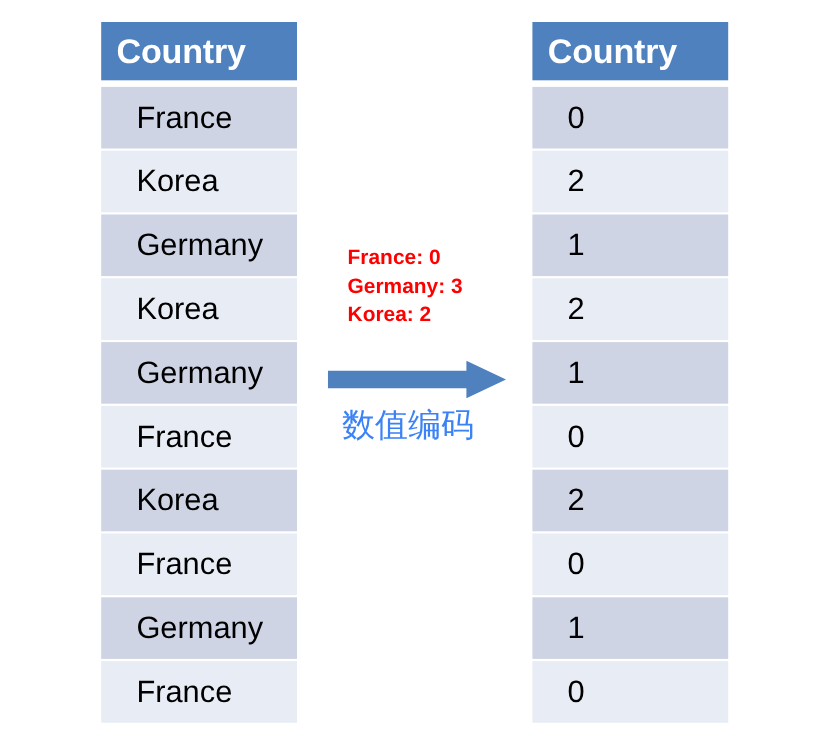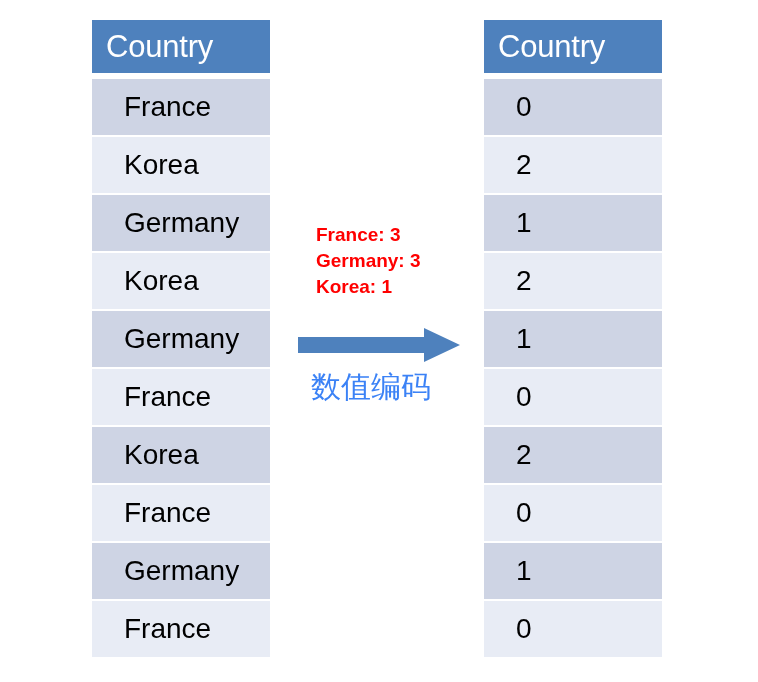--- a/index.html
+++ b/index.html
@@ -21,21 +21,21 @@
     width: 178px;
   }
   #source-table { left: 92px; top: 20px; }
   #encoded-table { left: 484px; top: 20px; }
 
   .table-header {
     height: 53px;
     background: #4e81bd;
     color: #ffffff;
     font-size: 31px;
-    font-weight: normal;
+    font-weight: bold;
     display: flex;
     align-items: center;
     padding-left: 14px;
     box-sizing: border-box;
     letter-spacing: -0.2px;
   }
 
   .table-body {
     margin-top: 6px;
   }
@@ -97,23 +97,23 @@
     <div class="row shade-dark">Germany</div>
     <div class="row shade-light">France</div>
     <div class="row shade-dark">Korea</div>
     <div class="row shade-light">France</div>
     <div class="row shade-dark">Germany</div>
     <div class="row shade-light">France</div>
   </div>
 </div>
 
 <div id="mapping-legend">
-  <div>France: 3</div>
+  <div>France: 0</div>
   <div>Germany: 3</div>
-  <div>Korea: 1</div>
+  <div>Korea: 2</div>
 </div>
 
 <svg id="encode-arrow" viewBox="0 0 162 34">
   <polygon points="0,9 126,9 126,0 162,17 126,34 126,25 0,25" fill="#4e81bd"></polygon>
 </svg>
 
 <div id="encode-caption">数值编码</div>
 
 <div class="table" id="encoded-table">
   <div class="table-header">Country</div>

